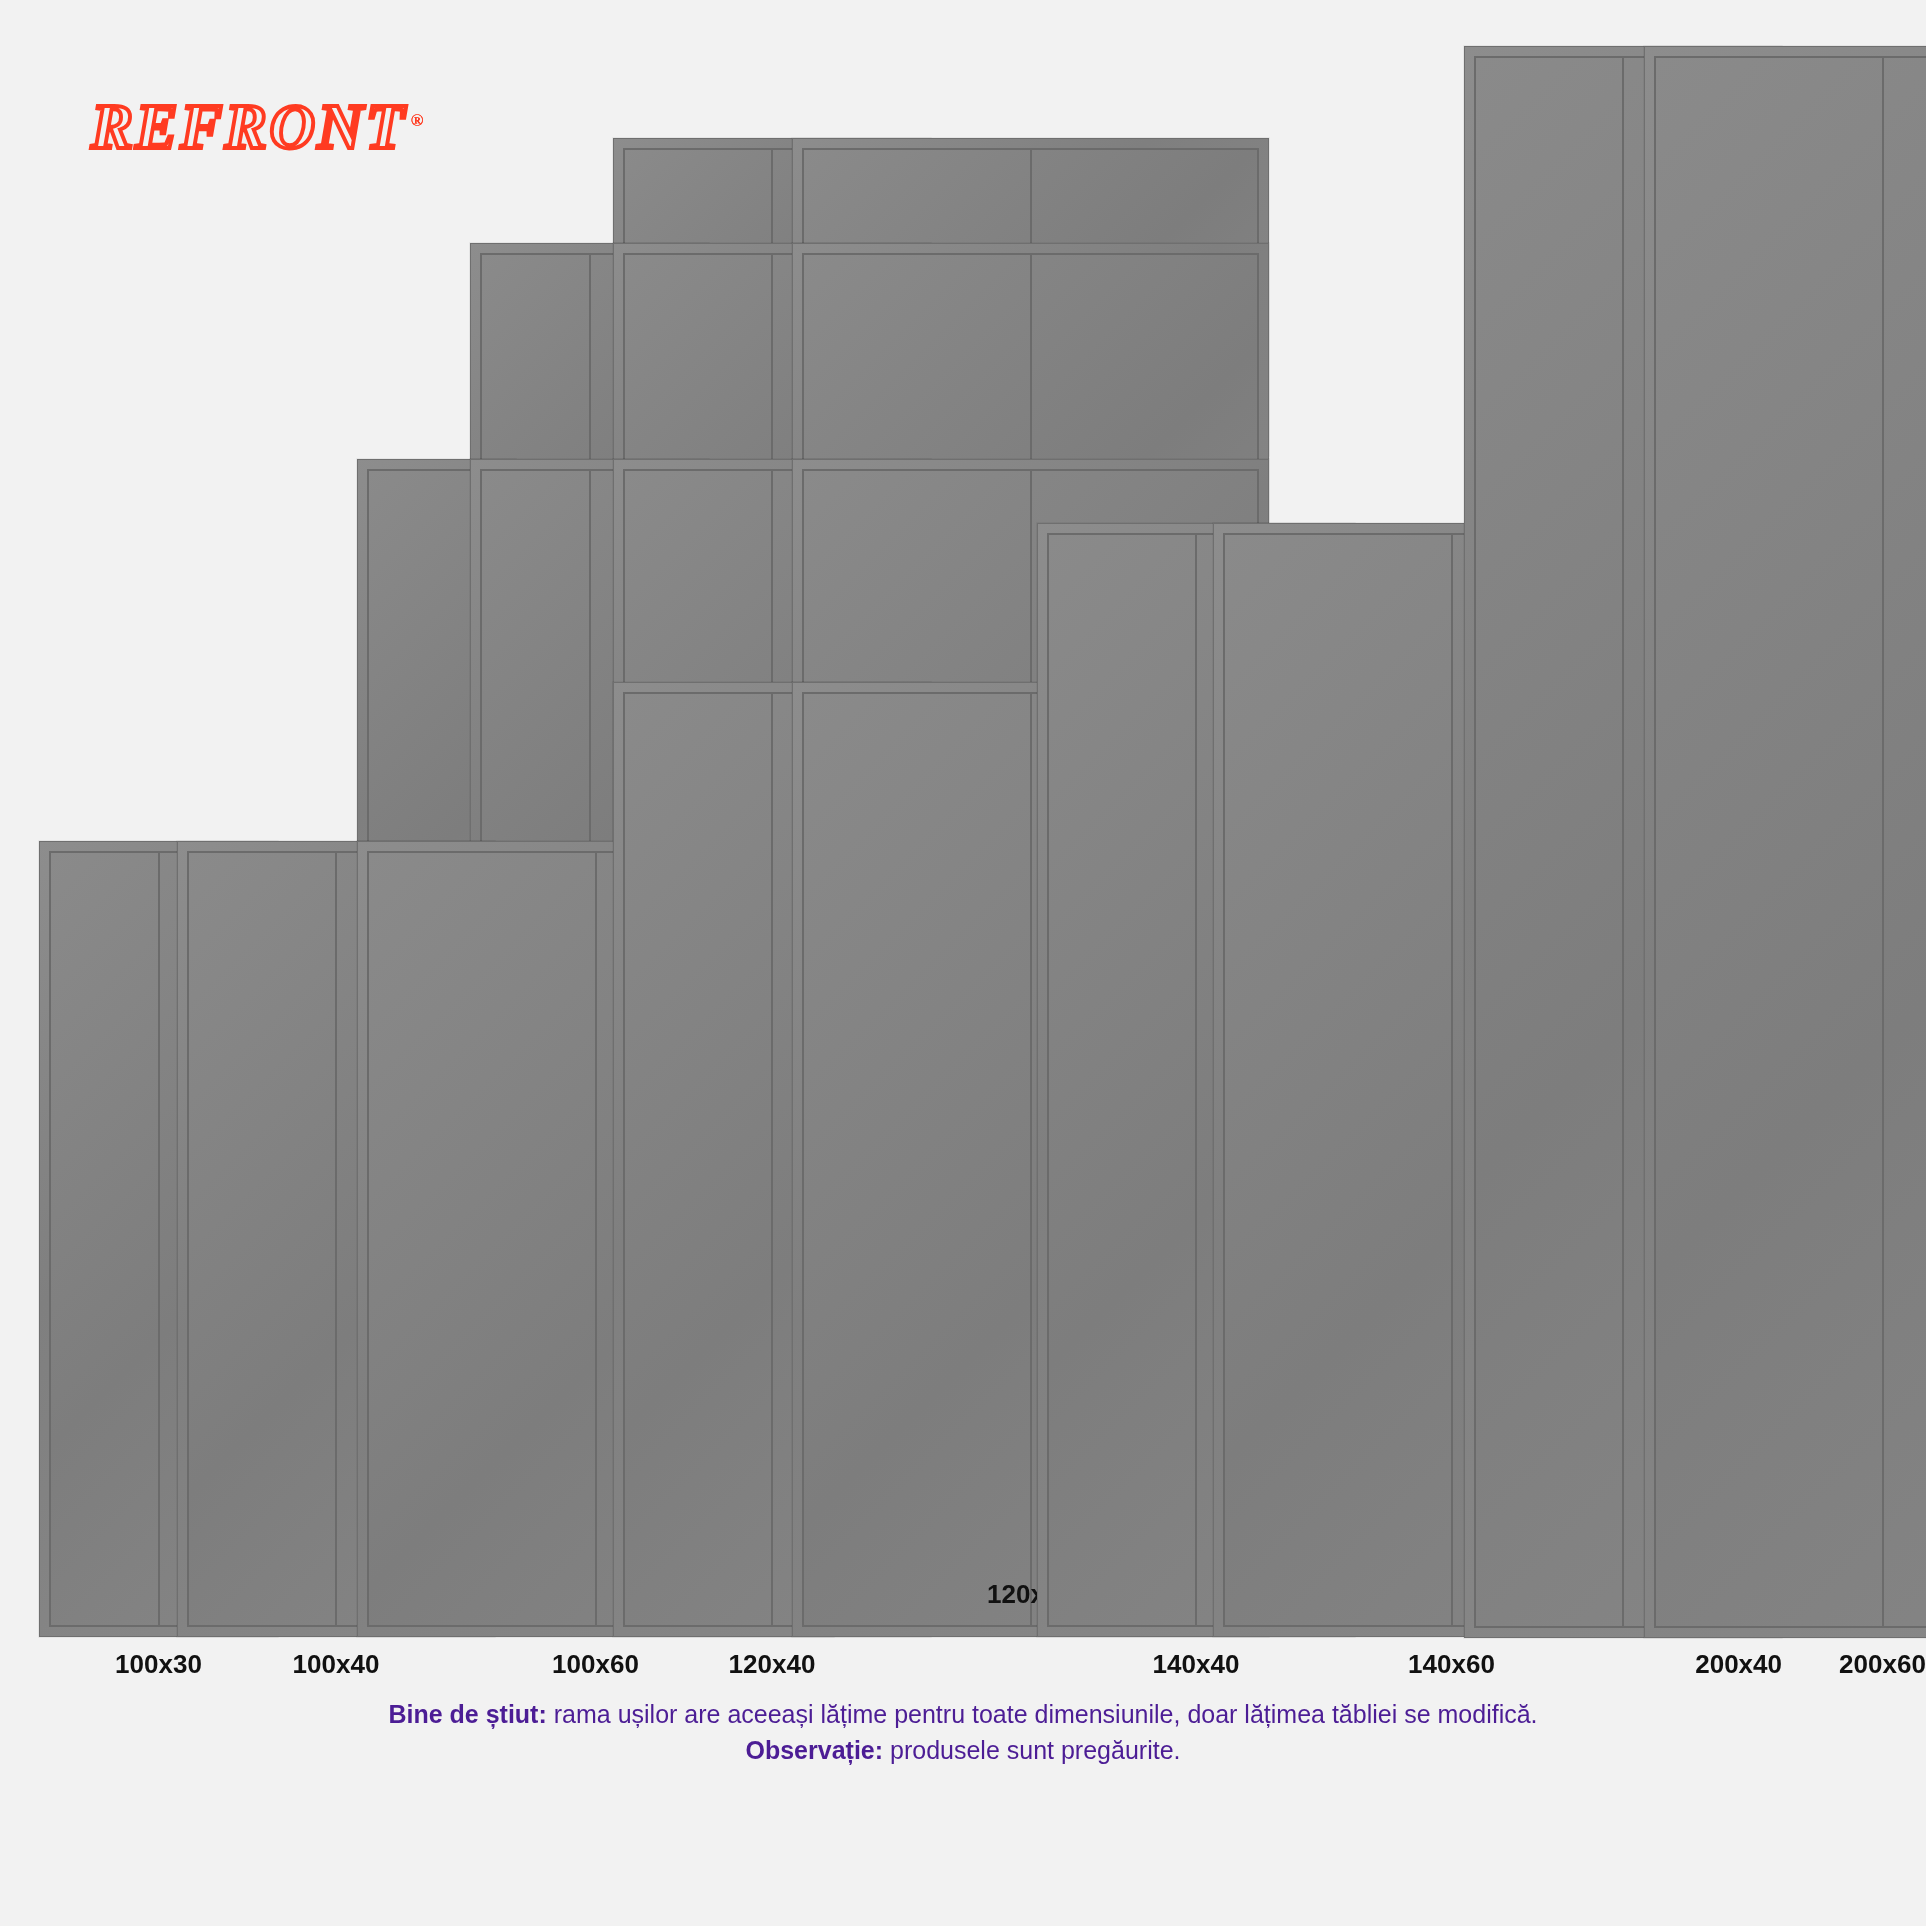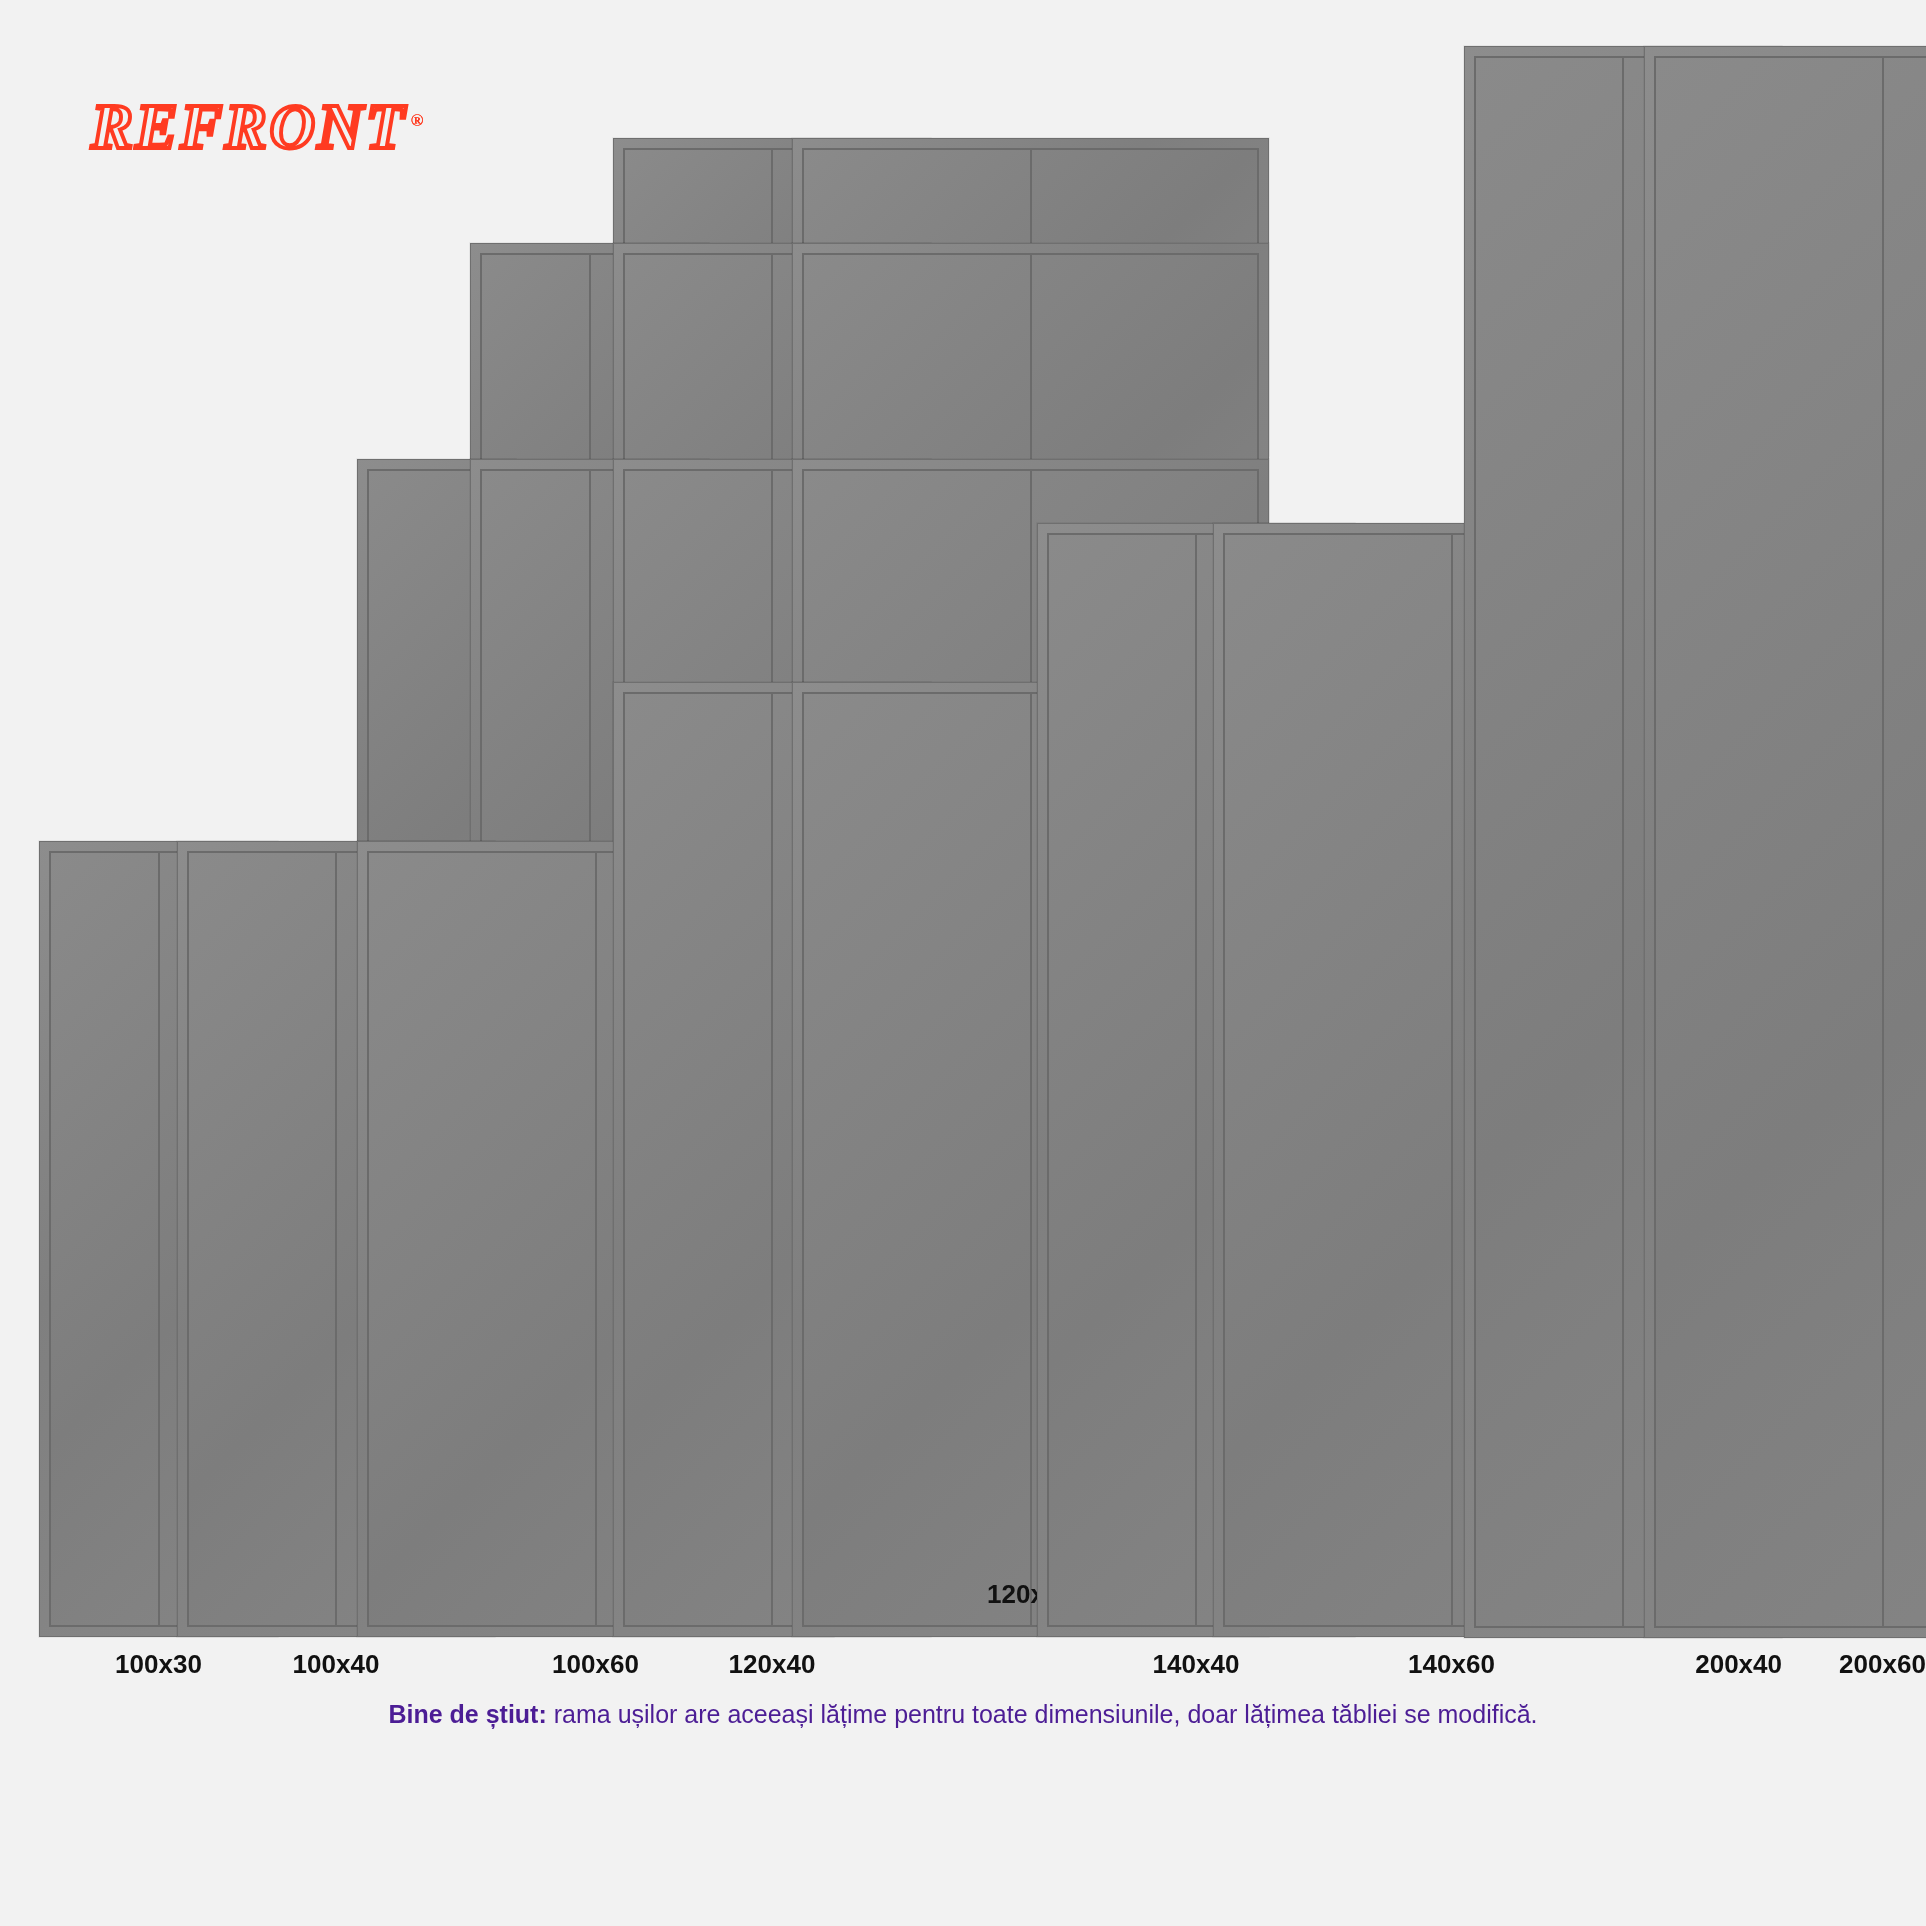--- a/index.html
+++ b/index.html
@@ -231,14 +231,17 @@
         <div class="split" style="left: calc(50% - 1px);"></div>
       </div>
     </div>
     <div class="label" style="left: 1644px; width: 477px; top: 1649px;">200x60</div>
   </div>
 
 <div class="note">
   <div>
     <b>Bine de știut:</b><span> rama ușilor are aceeași lățime pentru toate dimensiunile, doar lățimea tăbliei se modifică.</span>
   </div>
+  <div>
+    <b>Observație:</b><span> produsele sunt pregăurite.</span>
+  </div>
 </div>
 
 
 </body></html>

